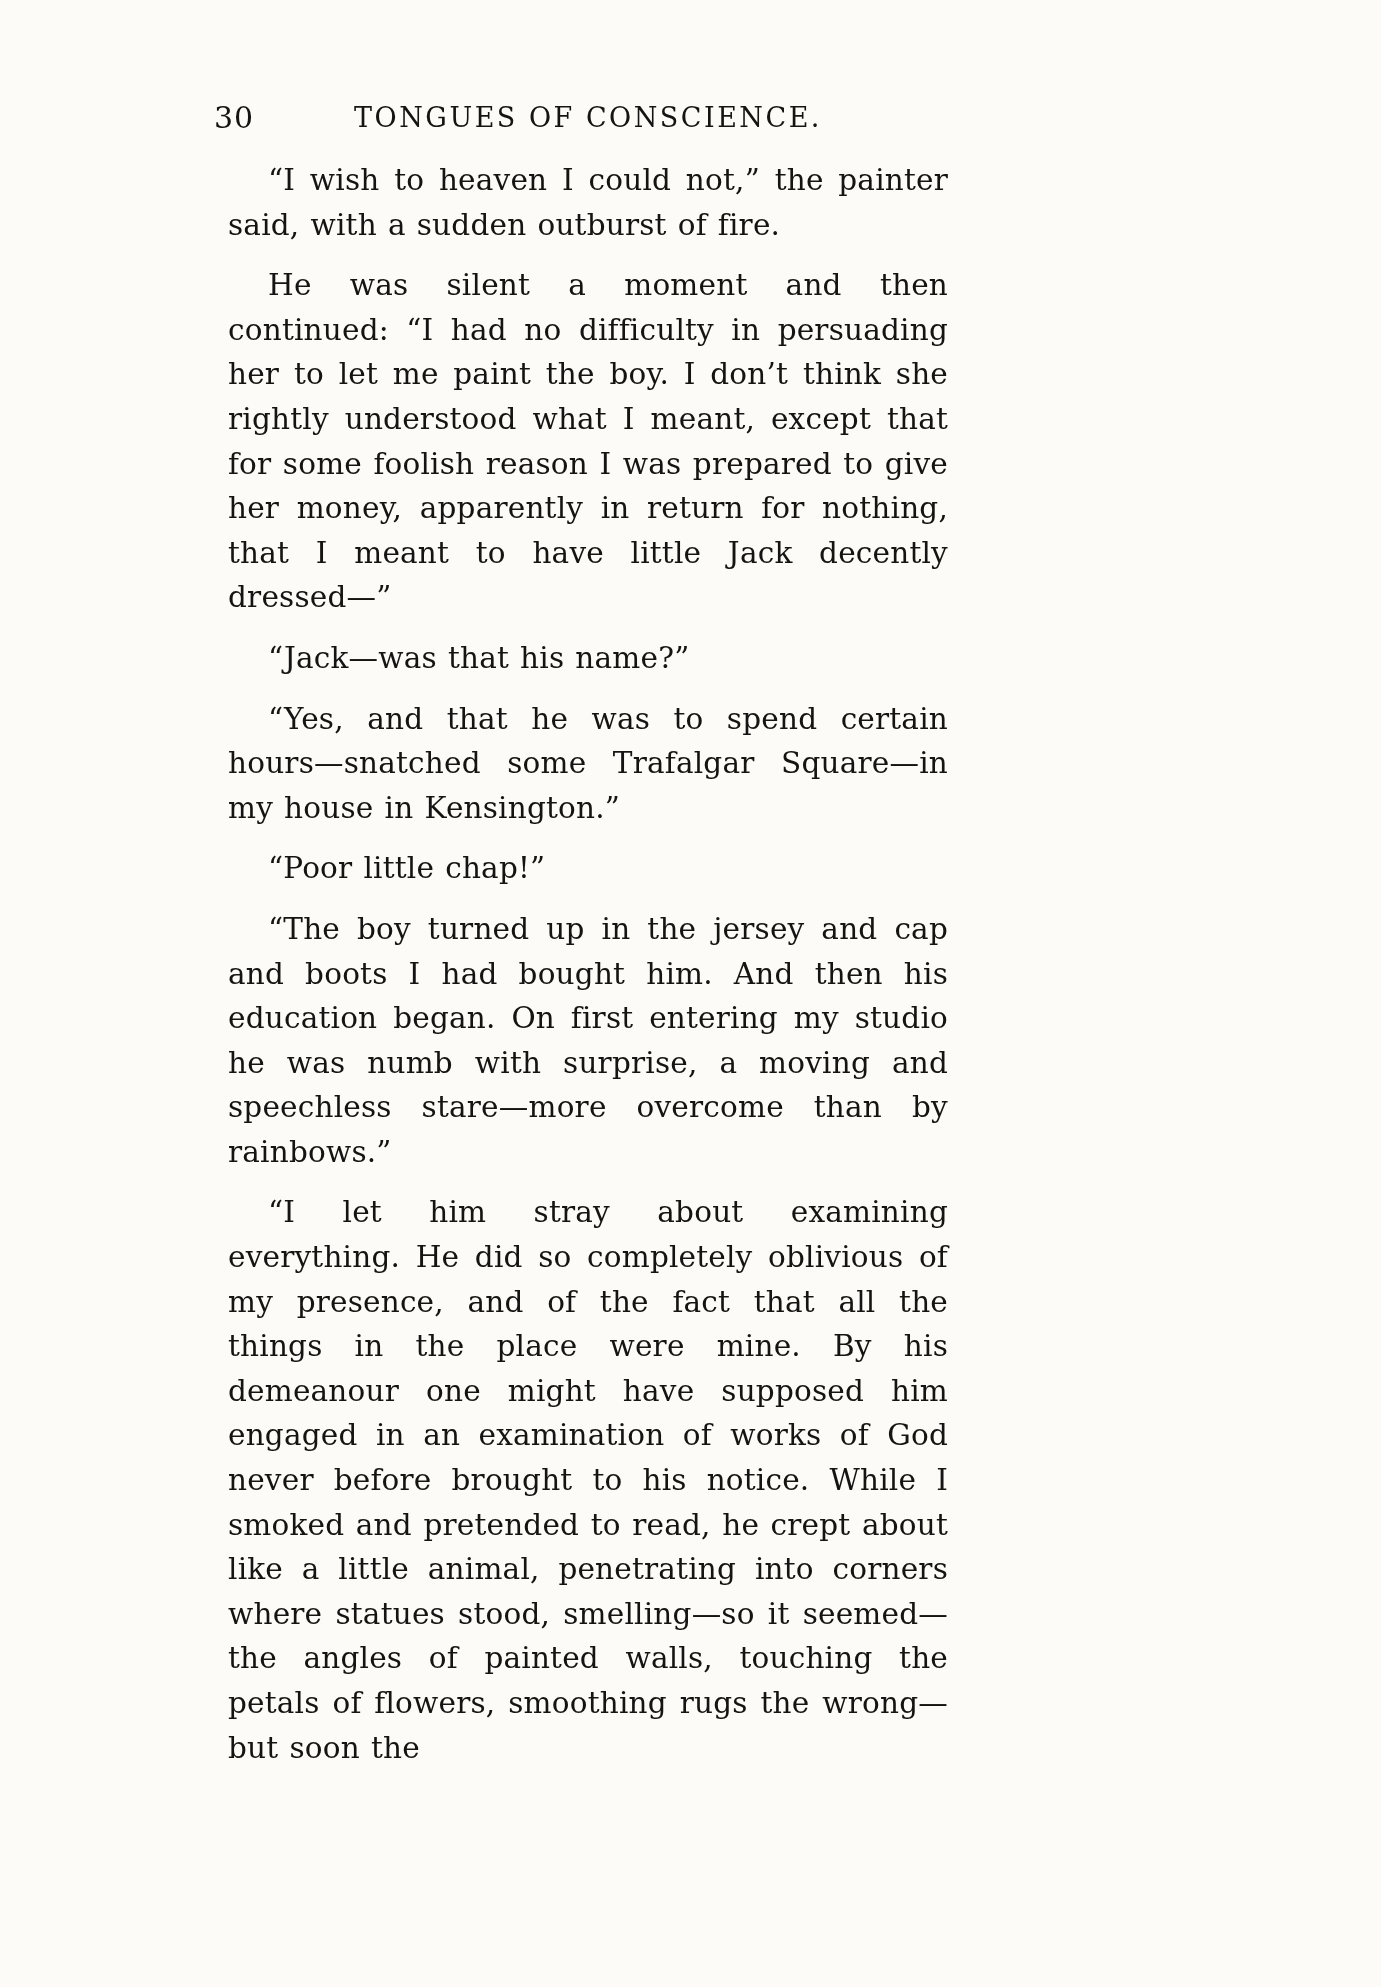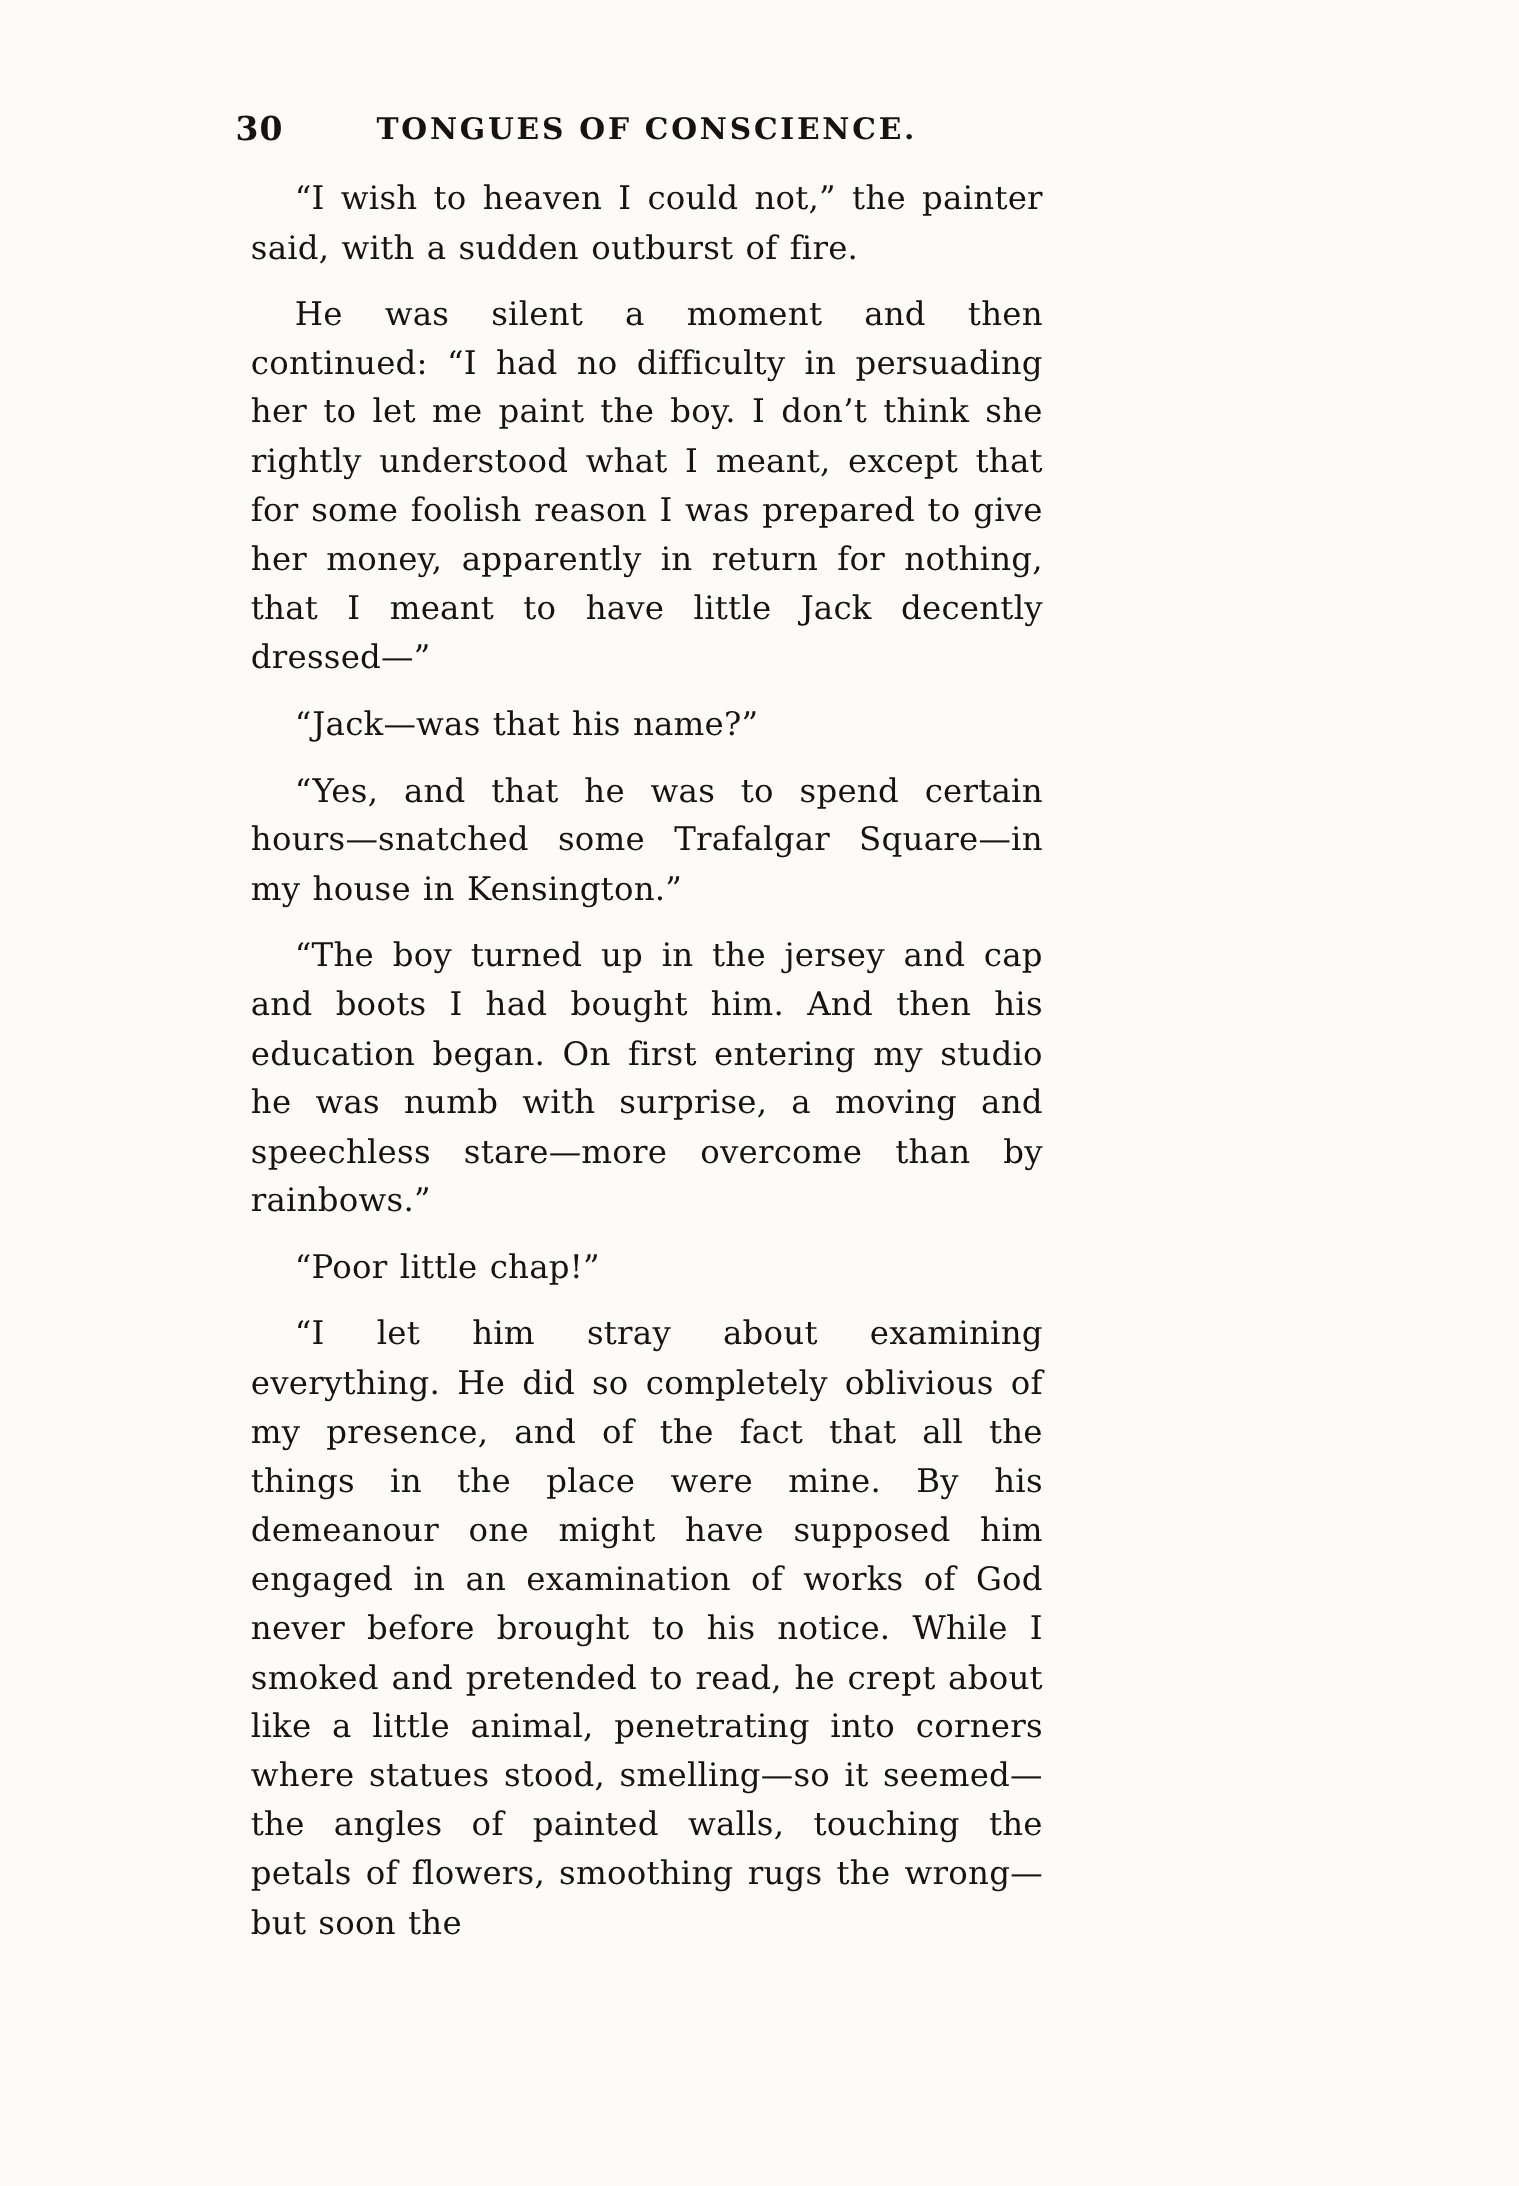--- a/index.html
+++ b/index.html
@@ -18,21 +18,20 @@
   .page {
     position: absolute;
     left: 212px;
     top: 96px;
     width: 752px;
   }
   .page-header {
     position: relative;
     height: 46px;
     margin-bottom: 14px;
-    font-weight: bold;
   }
   .page-number {
     position: absolute;
     left: 2px;
     top: 4px;
     font-size: 30px;
     letter-spacing: 1px;
   }
   .running-title {
     text-align: center;
@@ -58,18 +57,18 @@
   <div class="page-header">
     <span class="page-number">30</span>
     <div class="running-title">TONGUES OF CONSCIENCE.</div>
   </div>
 
   <div class="body-text">
     <p>“I wish to heaven I could not,” the painter said, with a sudden outburst of fire.</p>
     <p>He was silent a moment and then continued: “I had no difficulty in persuading her to let me paint the boy. I don’t think she rightly understood what I meant, except that for some foolish reason I was prepared to give her money, apparently in return for nothing, that I meant to have little Jack decently dressed—”</p>
     <p>“Jack—was that his name?”</p>
     <p>“Yes, and that he was to spend certain hours—snatched some Trafalgar Square—in my house in Kensington.”</p>
+    <p>“Poor little chap!”</p>
     <p>“The boy turned up in the jersey and cap and boots I had bought him. And then his education began. On first entering my studio he was numb with surprise, a moving and speechless stare—more overcome than by rainbows.”</p>
-    <p>“Poor little chap!”</p>
     <p>“I let him stray about examining everything. He did so completely oblivious of my presence, and of the fact that all the things in the place were mine. By his demeanour one might have supposed him engaged in an examination of works of God never before brought to his notice. While I smoked and pretended to read, he crept about like a little animal, penetrating into corners where statues stood, smelling—so it seemed—the angles of painted walls, touching the petals of flowers, smoothing rugs the wrong—but soon the</p>
   </div>
 
 </div>
 
 </body></html>

